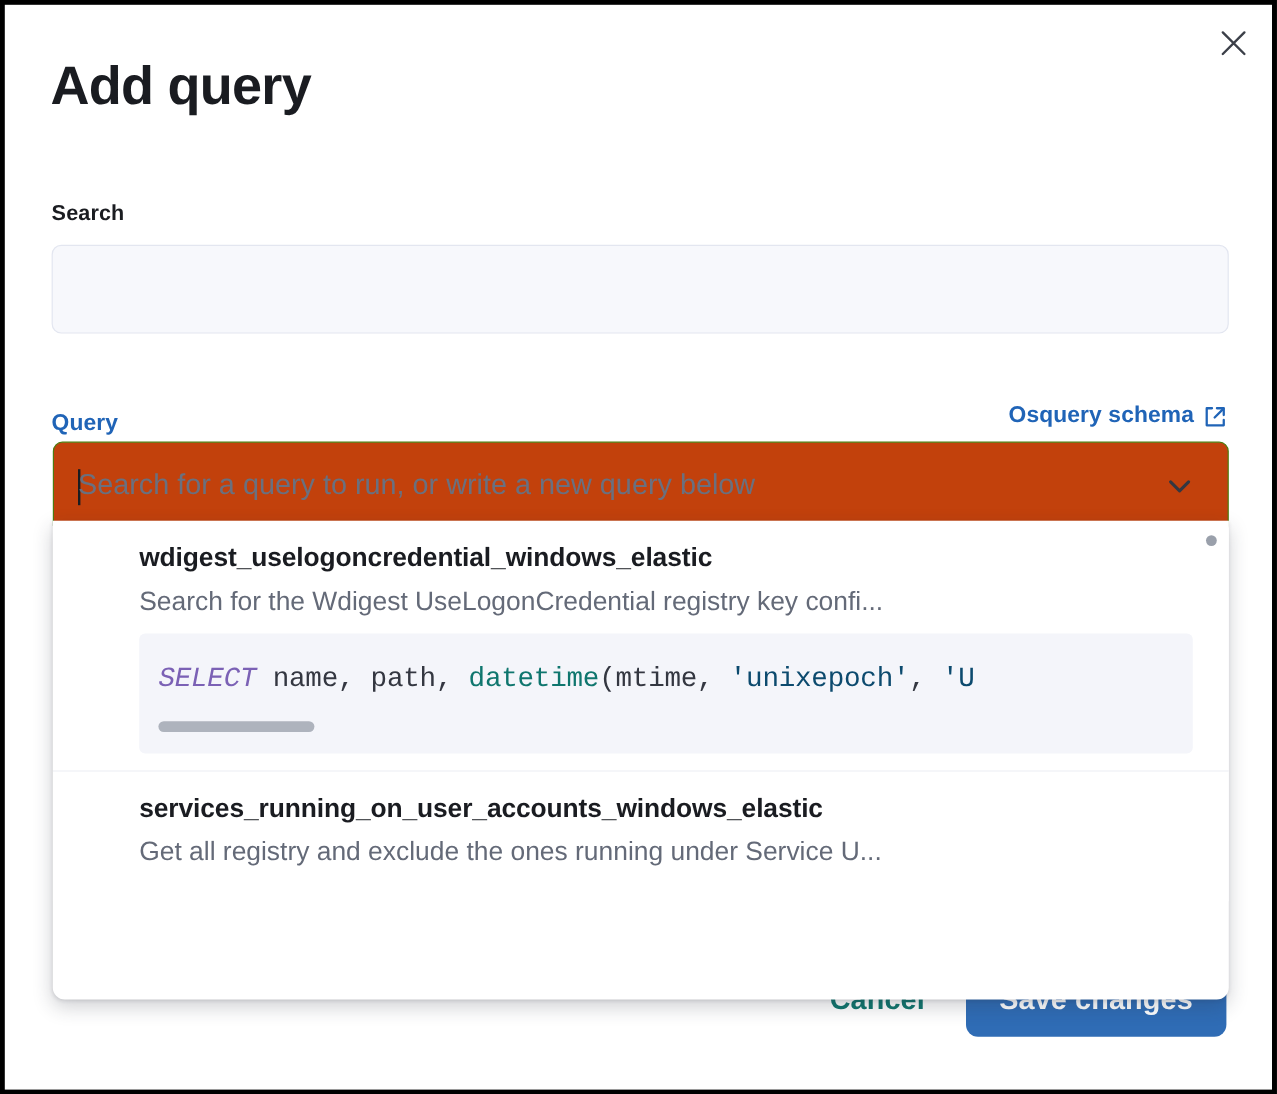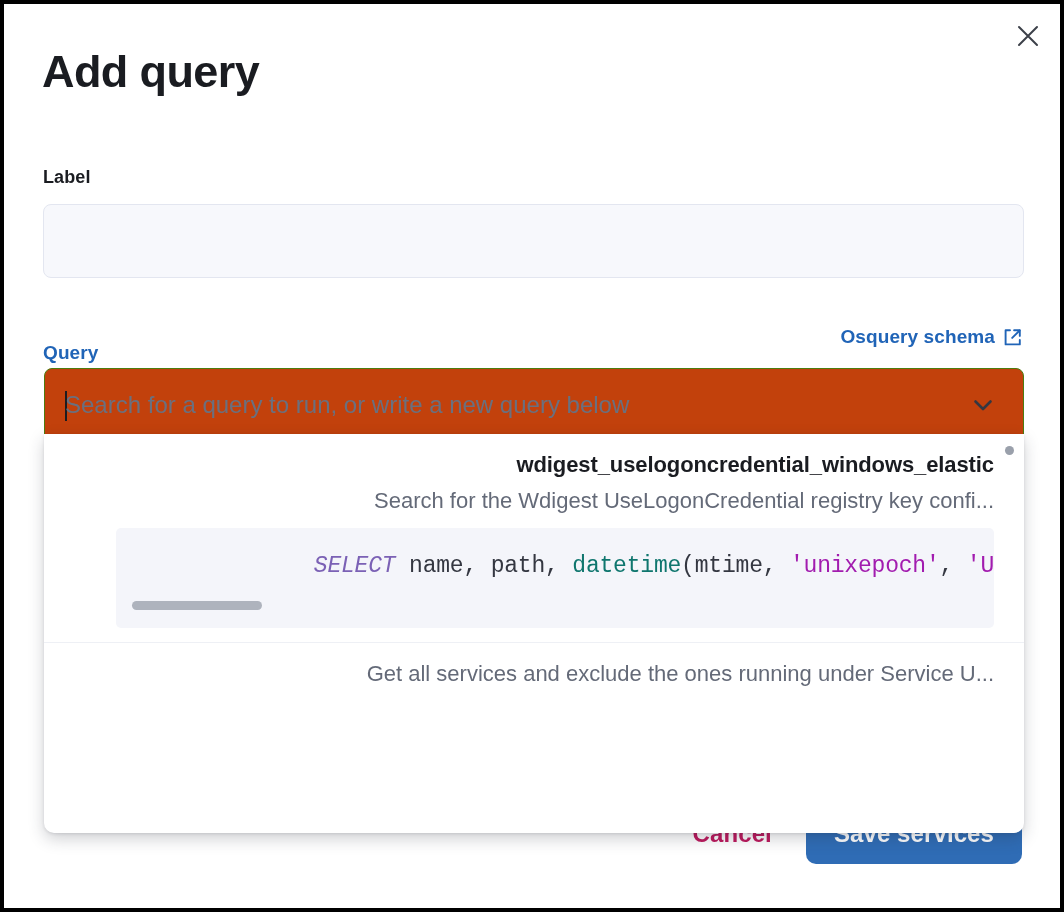--- a/index.html
+++ b/index.html
@@ -103,21 +103,21 @@
     font-size: 19px;
     font-weight: 700;
     color: #2064b7;
     letter-spacing: 0.1px;
     margin-top: 24px;
   }
 
   #osquery-schema-link {
     position: absolute;
     right: 38px;
-    top: 322px;
+    top: 332px;
     display: flex;
     align-items: center;
     gap: 8px;
     font-size: 19px;
     font-weight: 700;
     color: #2064b7;
     text-decoration: none;
     letter-spacing: 0.1px;
     white-space: nowrap;
   }
@@ -194,21 +194,21 @@
     display: flex;
     align-items: center;
     gap: 16px;
   }
   #cancel-button {
     border: none;
     background: transparent;
     font-family: "Liberation Sans", sans-serif;
     font-size: 24px;
     font-weight: 700;
-    color: #be185d;
+    color: #0f766e;
     cursor: pointer;
     padding: 14px 18px;
     letter-spacing: 0.1px;
   }
   #save-changes-button {
     border: none;
     background: #2f6cb5;
     color: #ffffff;
     font-family: "Liberation Sans", sans-serif;
     font-size: 24px;
@@ -225,21 +225,20 @@
     position: absolute;
     left: 40px;
     top: 430px;
     width: 980px;
     height: 399px;
     background: #ffffff;
     border-radius: 0 0 10px 10px;
     box-shadow: 0 6px 16px rgba(40,45,60,0.22), 0 1px 3px rgba(40,45,60,0.12);
     overflow: hidden;
     z-index: 30;
-    text-align: right;
   }
   #dropdown-scroll-area {
     position: absolute;
     inset: 0;
     overflow: hidden;
   }
   .dropdown-option {
     position: relative;
     padding: 18px 30px 14px 72px;
     background: #ffffff;
@@ -273,21 +272,21 @@
     font-family: "Liberation Mono", "DejaVu Sans Mono", monospace;
     font-size: 23px;
     line-height: 1.3;
     color: #343741;
     padding: 24px 0 0 16px;
     white-space: pre;
     letter-spacing: -0.2px;
   }
   .tok-kw { color: #7b61b5; font-style: italic; }
   .tok-fn { color: #0f766e; }
-  .tok-str { color: #a21caf; }
+  .tok-str { color: #0c4a6e; }
   .tok-punc { color: #343741; }
   .code-scrollbar {
     position: absolute;
     left: 16px;
     bottom: 18px;
     width: 130px;
     height: 9px;
     border-radius: 5px;
     background: #aeb3bd;
   }
@@ -312,21 +311,21 @@
     <button id="close-button" aria-label="Close">
       <span>
         <svg width="22" height="22" viewBox="0 0 22 22" fill="none" xmlns="http://www.w3.org/2000/svg">
           <path d="M2 2 L20 20 M20 2 L2 20" stroke="#3c4049" stroke-width="2" stroke-linecap="round"></path>
         </svg>
       </span>
     </button>
 
     <h1 id="modal-title">Add query</h1>
 
-    <div class="field-label" id="label-field-label">Label</div>
+    <div class="field-label" id="label-field-label">Search</div>
 
     <input id="label-input" type="text" placeholder="" style="">
 
     <div id="query-label">Query</div>
 
     <a id="osquery-schema-link" href="#">
       <span>Osquery schema</span>
       <span>
         <svg width="19" height="19" viewBox="0 0 19 19" fill="none" xmlns="http://www.w3.org/2000/svg">
           <path d="M7 2.2H2.6V16.4H16.8V12" stroke="#2064b7" stroke-width="1.9" stroke-linecap="round" stroke-linejoin="round"></path>
@@ -341,37 +340,38 @@
       <input id="query-search-input" type="text" placeholder="Search for a query to run, or write a new query below" style="">
       <button id="query-chevron" aria-label="Open query list">
         <svg width="26" height="26" viewBox="0 0 26 26" fill="none" xmlns="http://www.w3.org/2000/svg">
           <path d="M5.5 9.5 L13 17 L20.5 9.5" stroke="#343741" stroke-width="2.6" stroke-linecap="round" stroke-linejoin="round"></path>
         </svg>
       </button>
     </div>
 
     <div id="modal-footer">
       <button id="cancel-button">Cancel</button>
-      <button id="save-changes-button">Save services</button>
+      <button id="save-changes-button">Save changes</button>
     </div>
 
     <div id="query-dropdown">
       <span id="dropdown-scroll-dot"></span>
       <div id="dropdown-scroll-area">
 
         <div class="dropdown-option">
           <div class="option-title">wdigest_uselogoncredential_windows_elastic</div>
           <div class="option-description">Search for the Wdigest UseLogonCredential registry key confi...</div>
           <div class="option-code-wrap">
             <div class="option-code"><span class="tok-kw">SELECT</span><span> name, path, </span><span class="tok-fn">datetime</span><span class="tok-punc">(</span><span>mtime, </span><span class="tok-str">'unixepoch'</span><span class="tok-punc">, </span><span class="tok-str">'U</span></div>
             <span class="code-scrollbar"></span>
           </div>
         </div>
 
         <div class="dropdown-option">
-          <div class="option-description">Get all services and exclude the ones running under Service U...</div>
+          <div class="option-title">services_running_on_user_accounts_windows_elastic</div>
+          <div class="option-description">Get all registry and exclude the ones running under Service U...</div>
         </div>
 
       </div>
     </div>
 
   </div>
 </div>
 
 </body></html>

